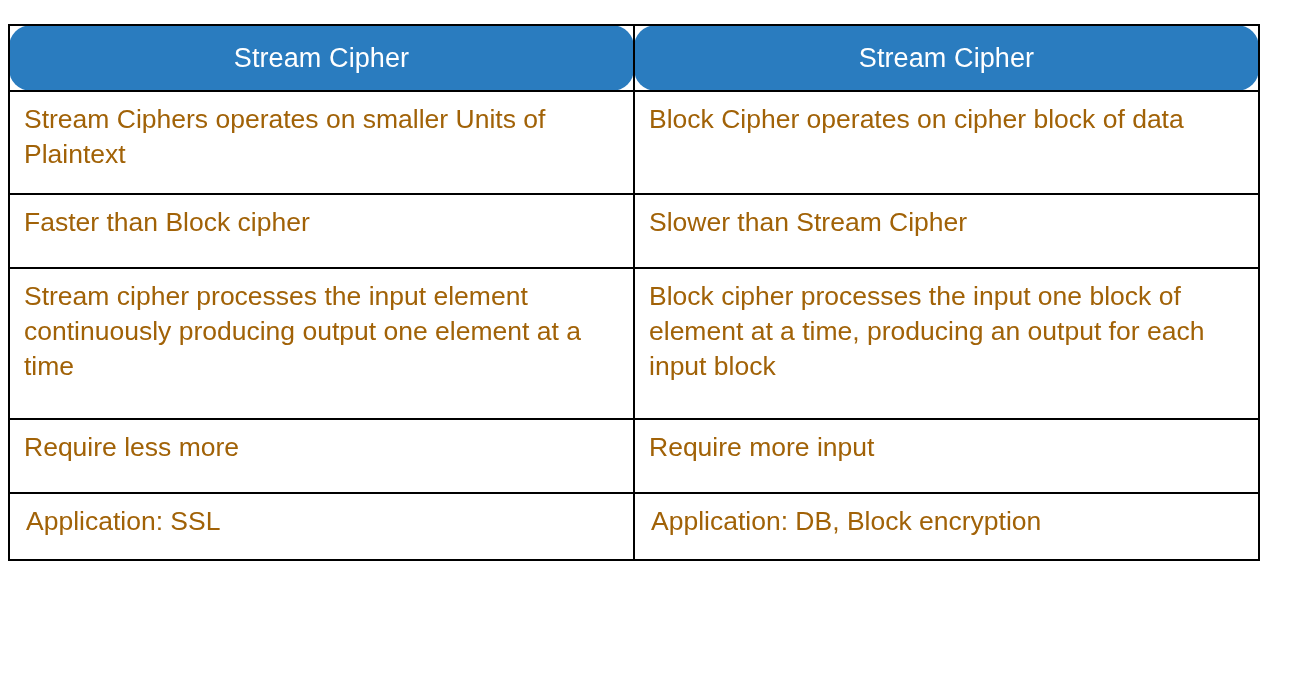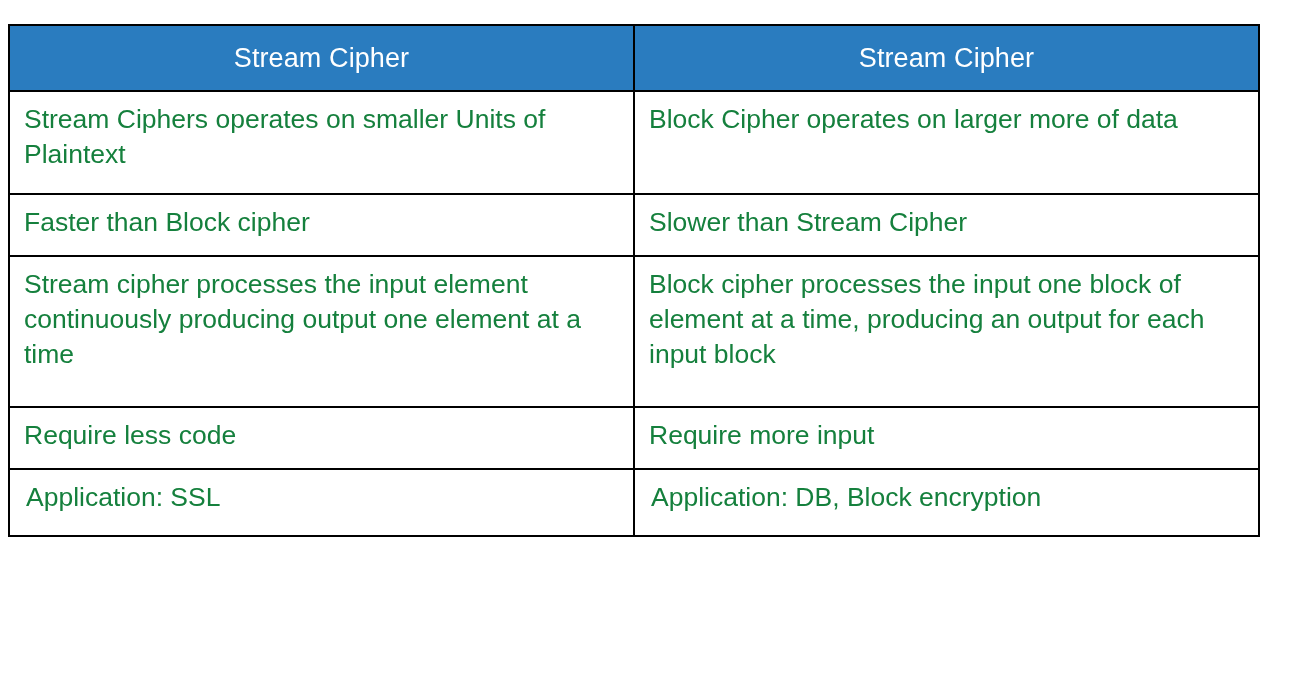--- a/index.html
+++ b/index.html
@@ -44,33 +44,34 @@
   .comparison-table thead th {
     background: #2a7cbf;
     color: #ffffff;
     text-align: center;
     vertical-align: middle;
     font-size: 27px;
     font-weight: normal;
     height: 66px;
     padding: 0 10px;
     letter-spacing: 0.1px;
+    border-radius: 22px;
   }
 
   .comparison-table tbody td {
-    color: #15803d;
+    color: #a16207;
     font-size: 26.5px;
     font-weight: normal;
     line-height: 1.32;
     padding: 10px 12px 12px 14px;
     text-align: left;
   }
 
   tr[data-rowsize="tall2"] td { height: 103px; }
-  tr[data-rowsize="one"]     td { height: 62px; }
+  tr[data-rowsize="one"]     td { height: 74px; }
   tr[data-rowsize="tall3"]   td { height: 151px; }
   tr[data-rowsize="last"]    td { height: 67px; padding-left: 16px; }
 </style>
 </head>
 <body>
 
 <div class="page">
 
   <table class="comparison-table">
     <colgroup>
@@ -82,35 +83,35 @@
       <tr>
         <th>Stream Cipher</th>
         <th>Stream Cipher</th>
       </tr>
     </thead>
 
     <tbody>
 
       <tr data-rowsize="tall2">
         <td>Stream Ciphers operates on smaller Units of Plaintext</td>
-        <td>Block Cipher operates on larger more of data</td>
+        <td>Block Cipher operates on cipher block of data</td>
       </tr>
 
       <tr data-rowsize="one">
         <td>Faster than Block cipher</td>
         <td>Slower than Stream Cipher</td>
       </tr>
 
       <tr data-rowsize="tall3">
         <td>Stream cipher processes the input element continuously producing output one element at a time</td>
         <td>Block cipher processes the input one block of element at a time, producing an output for each input block</td>
       </tr>
 
       <tr data-rowsize="one">
-        <td>Require less code</td>
+        <td>Require less more</td>
         <td>Require more input</td>
       </tr>
 
 
 
       <tr data-rowsize="last">
         <td>Application: SSL</td>
         <td>Application: DB, Block encryption</td>
       </tr>
 

